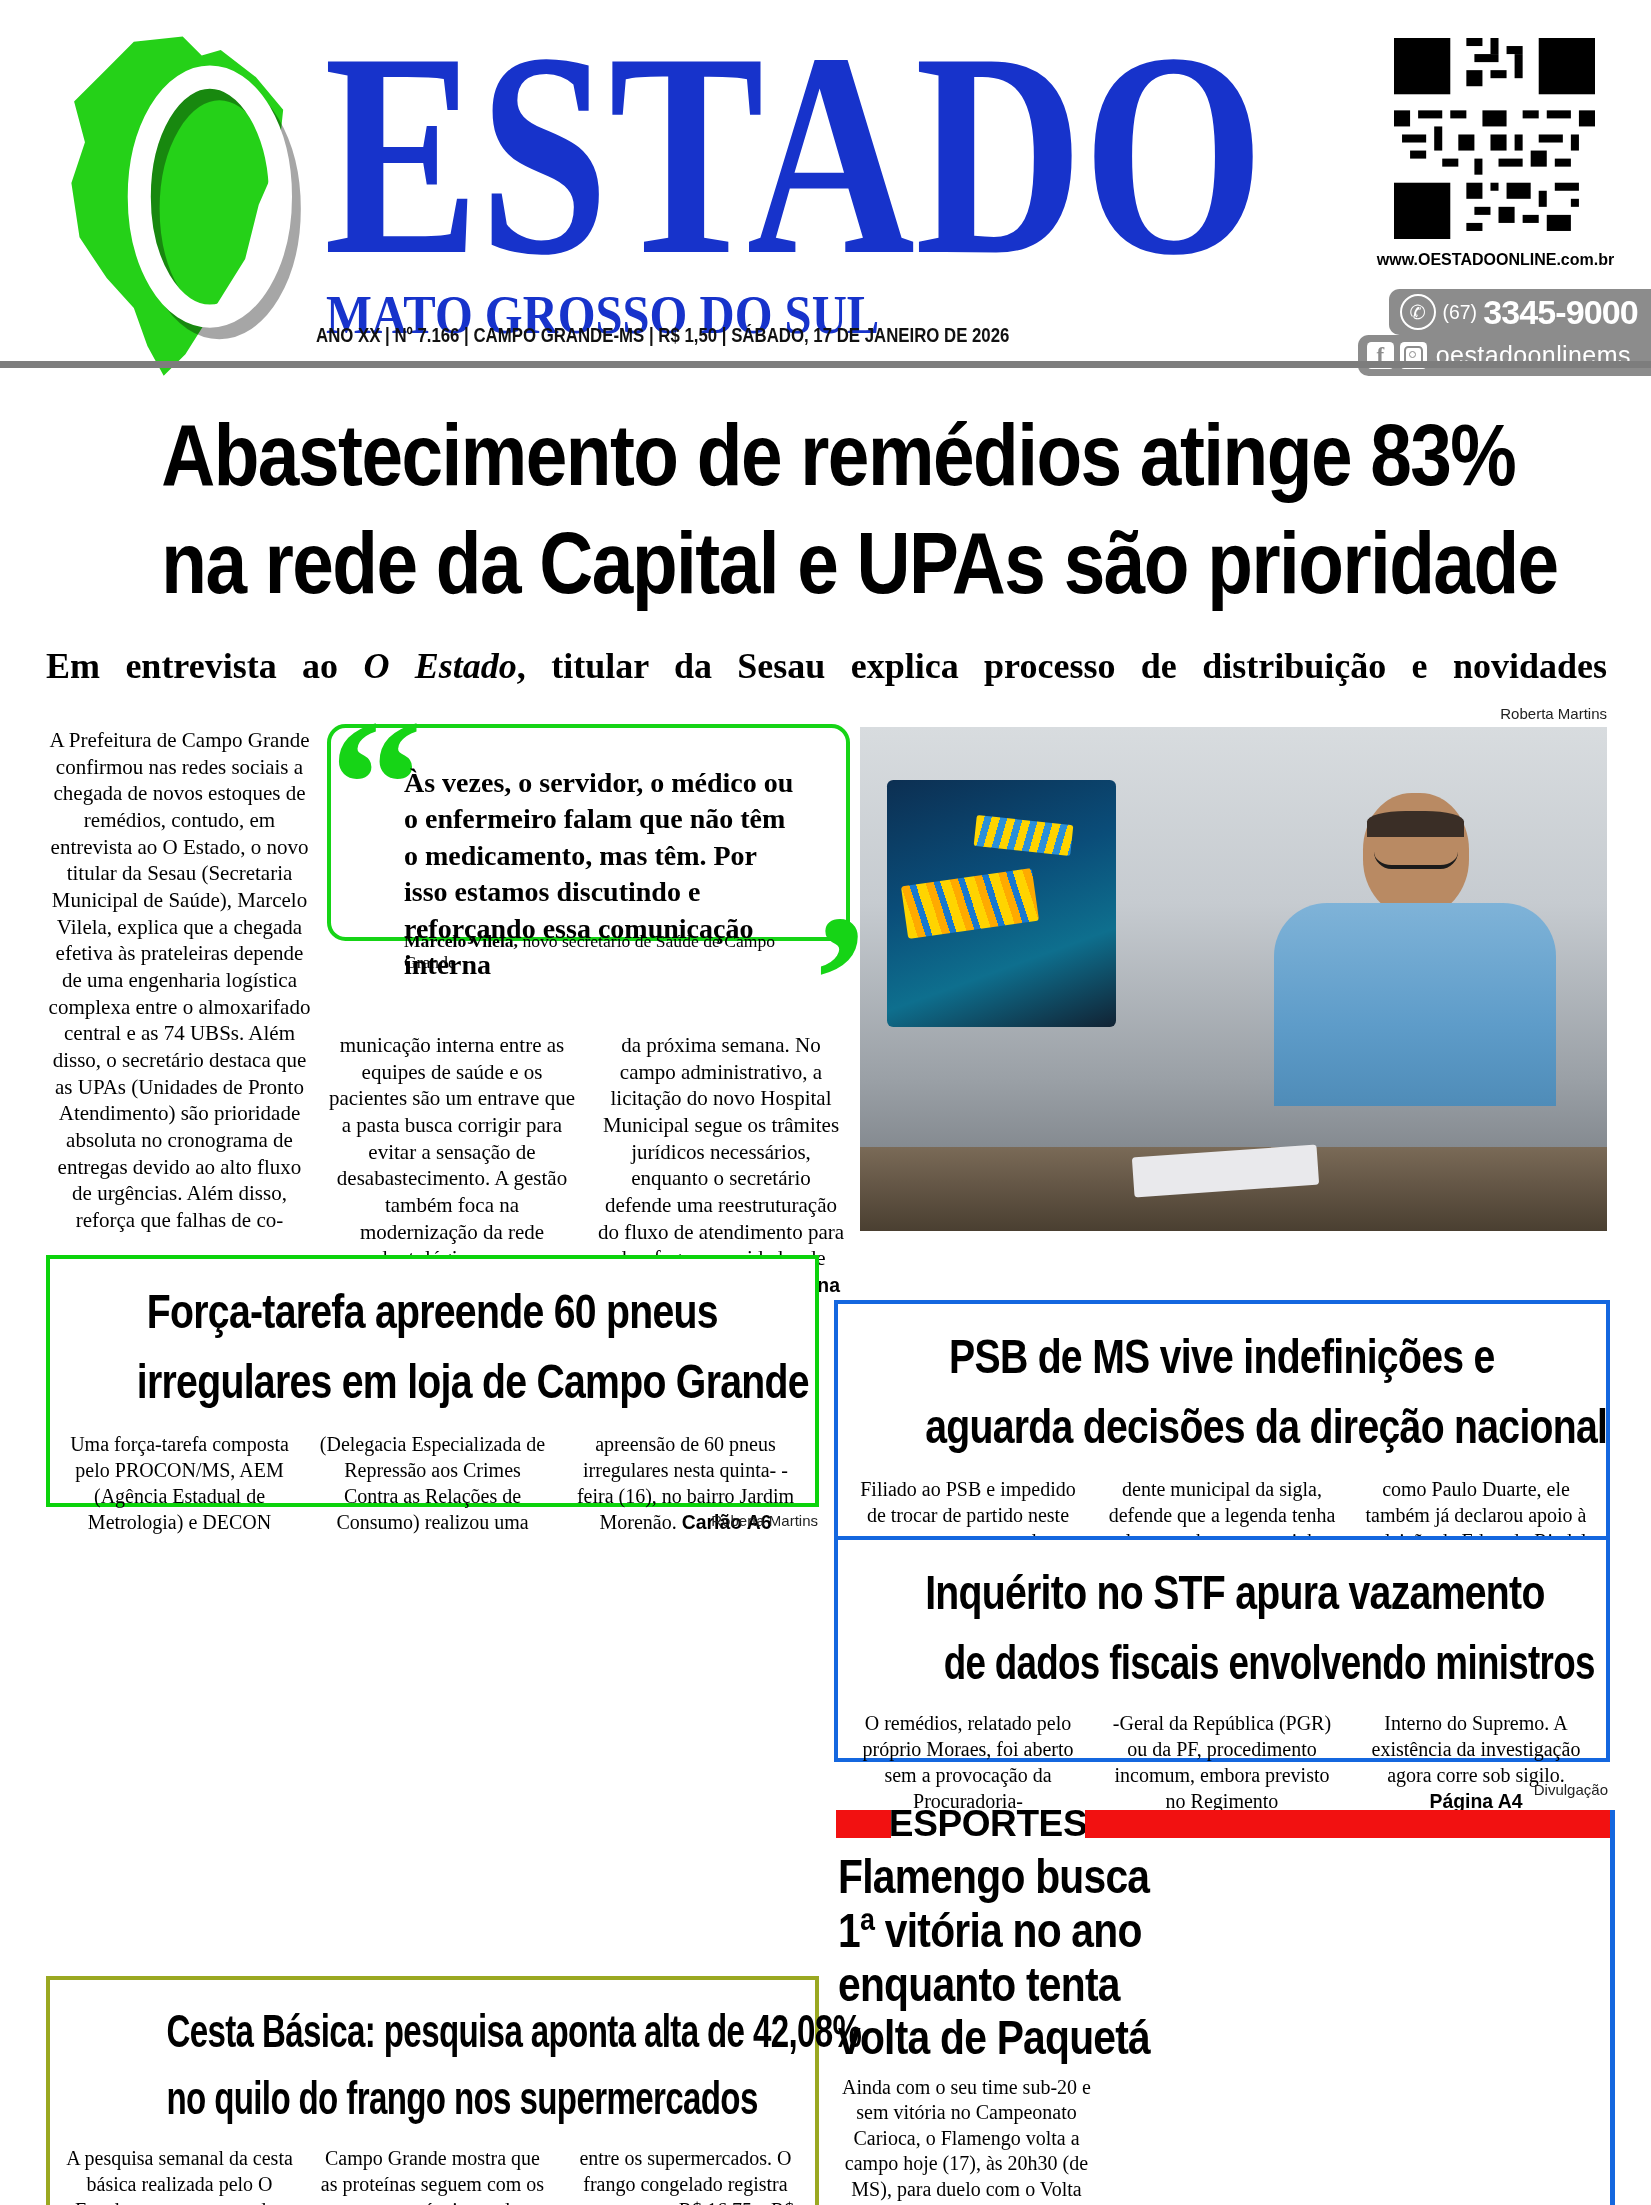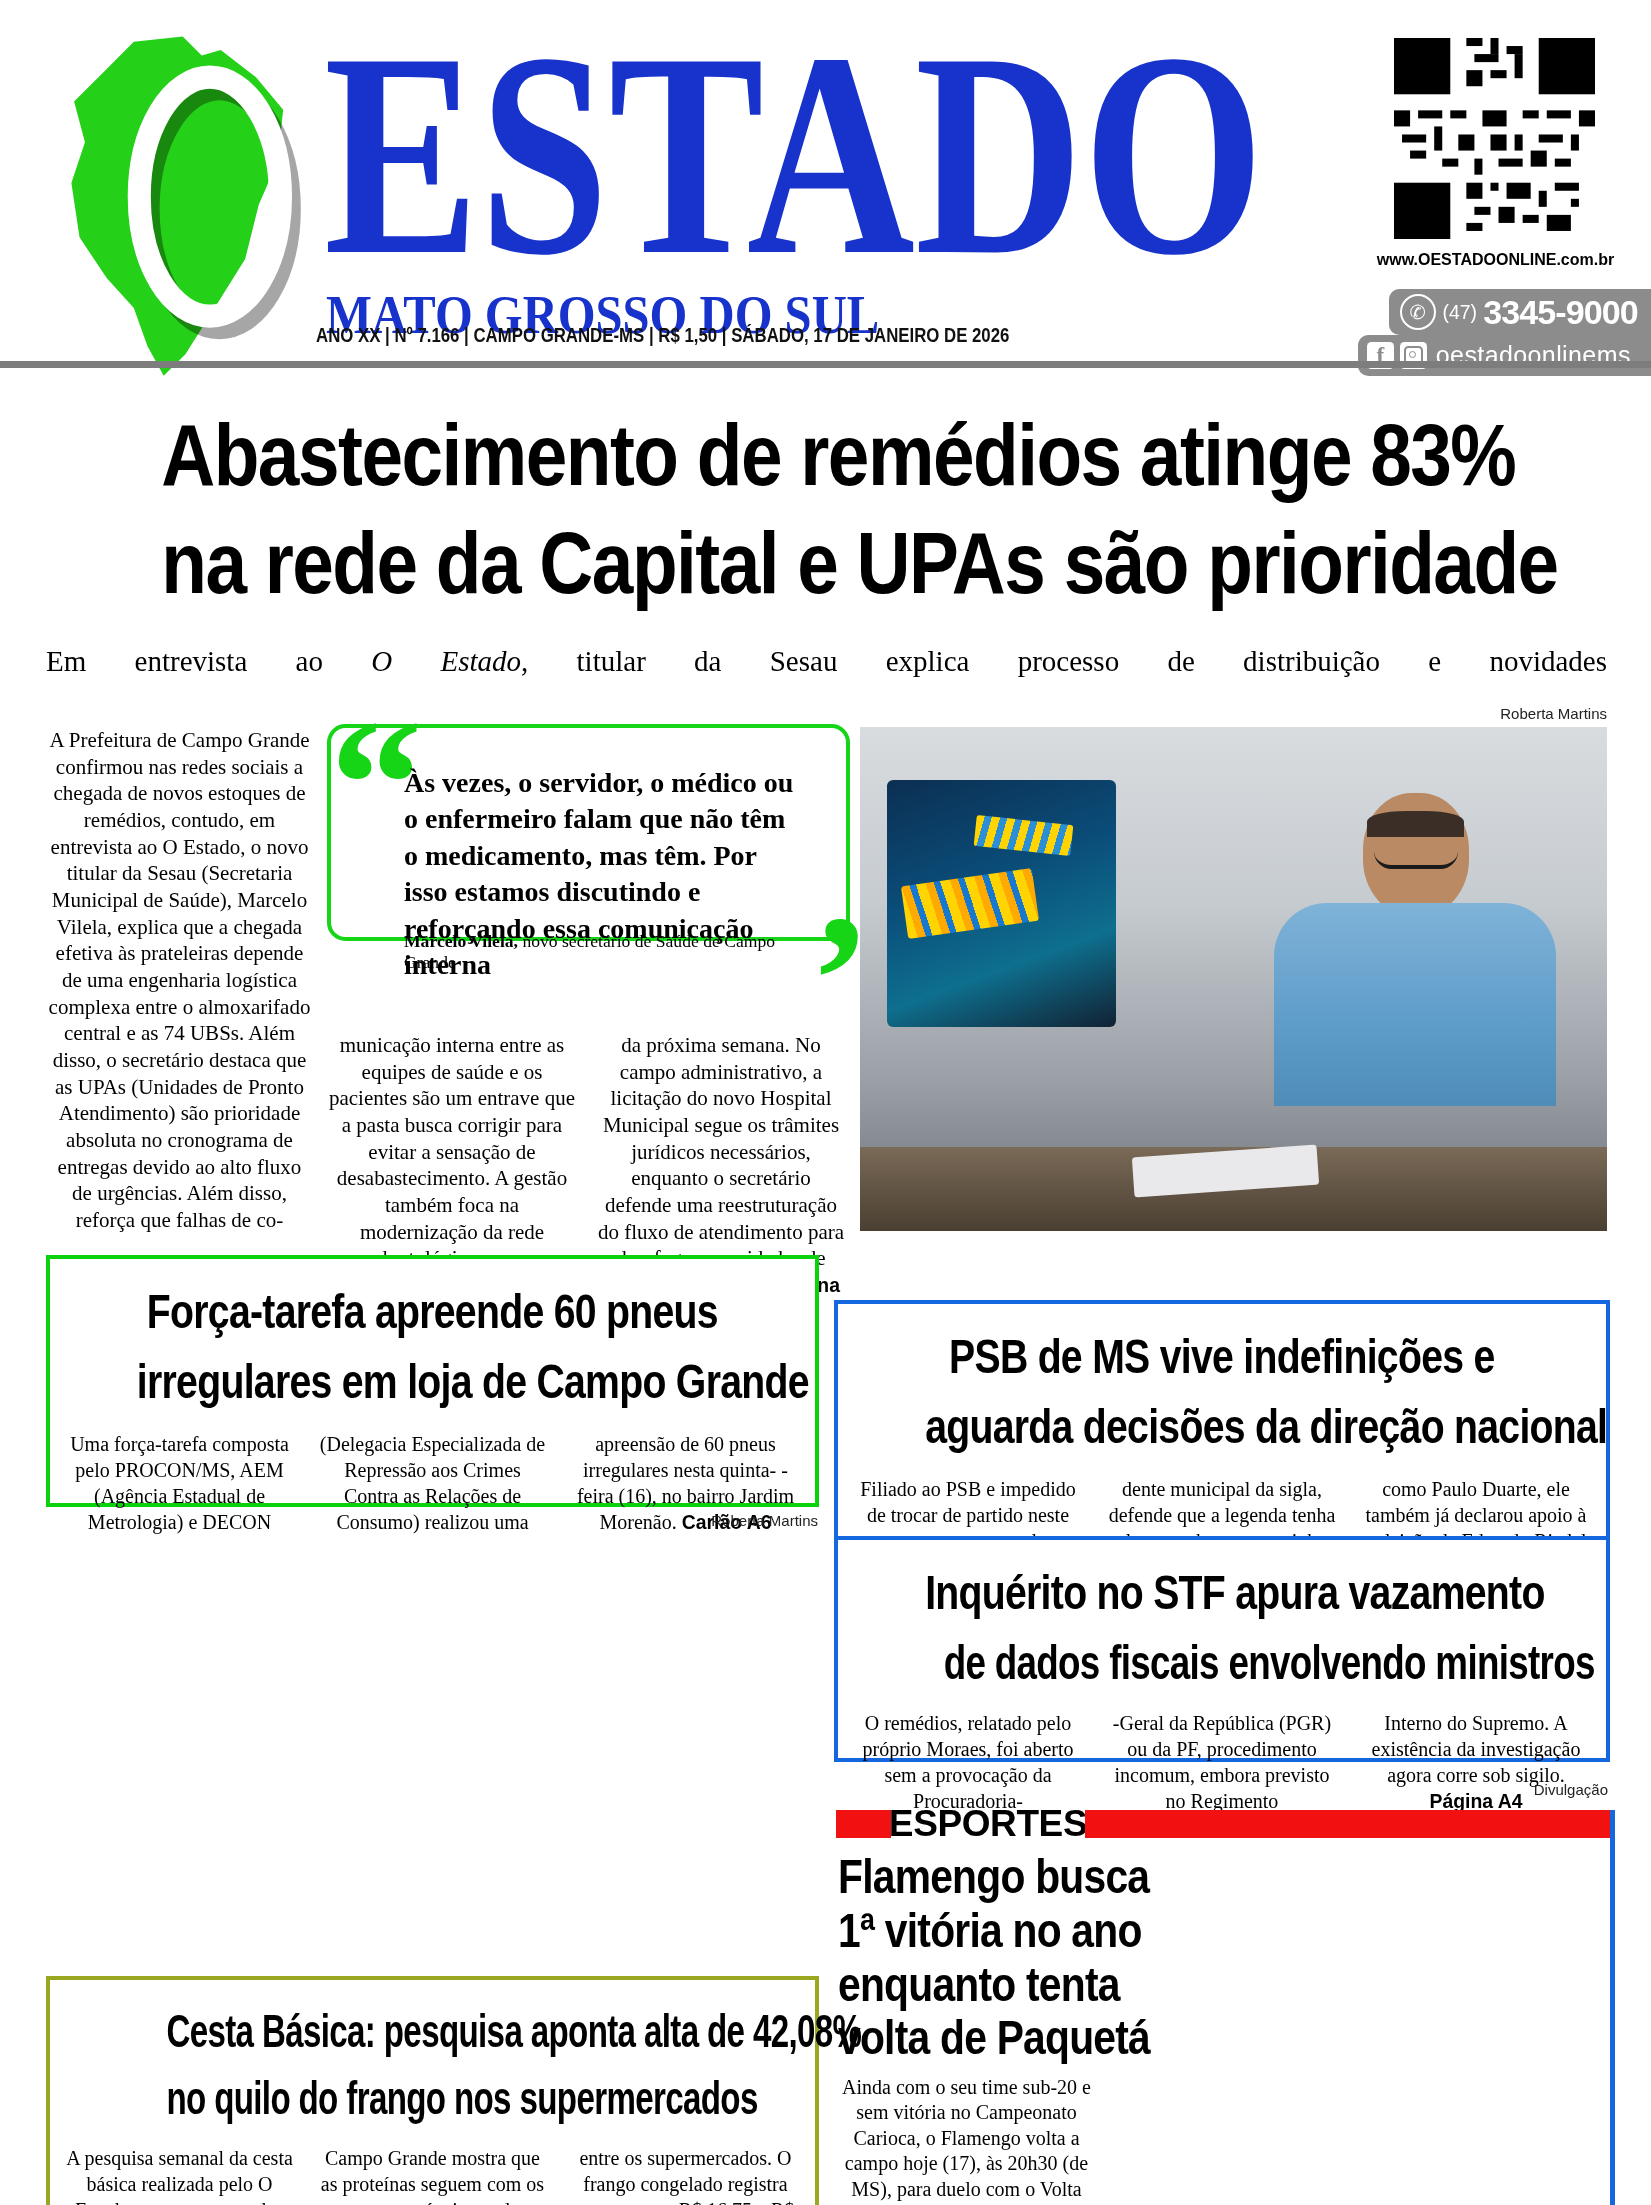--- a/index.html
+++ b/index.html
@@ -19,21 +19,21 @@
   .pref{font-family:"Liberation Sans",sans-serif;font-weight:bold;font-size:19.4px;}
   
   .estado-title{font-family:"Liberation Serif",serif;font-weight:bold;color:#1733cb;font-size:291px;line-height:1;}
   .mgds{font-family:"Liberation Serif",serif;font-weight:bold;color:#1733cb;font-size:54px;}
   .dateline{font-family:"Liberation Sans",sans-serif;font-weight:bold;font-size:21px;color:#111;}
   .grayrule{background:#7d7d7d;}
   .contactbar{background:#8c8c8c;color:#fff;display:flex;align-items:center;}
   .icon-sq{width:27px;height:27px;background:#fff;border-radius:4.4px;display:flex;align-items:center;justify-content:center;}
   
   .mainhl{font-family:"Liberation Sans",sans-serif;font-weight:bold;font-size:88px;letter-spacing:-1.8px;}
-  .deck{font-size:29px;font-weight:normal;text-align:justify;text-align-last:justify;}
+  .deck{font-size:36px;font-weight:bold;text-align:justify;text-align-last:justify;}
   
   .story-box{border-style:solid;border-width:4.4px;background:#fff;box-sizing:border-box;padding:12.3px 13.2px;}
   .boxhl{font-family:Liberation Sans, sans-serif;font-weight:bold;font-size:49px;line-height:1.18;letter-spacing:-0.9px;margin-top:12px;}
   .boxcols{display:flex;justify-content:space-between;margin-top:20px;}
   .boxcol{font-size:20px;line-height:1.3;text-align:center;}
   .quote-box{border:4px solid #16d416;border-radius:18.5px;box-sizing:border-box;}
   .qmark{font-family:"Liberation Serif",serif;font-weight:bold;color:#16d416;font-size:185px;line-height:.6;}
   .quote-text{font-size:28px;line-height:1.3;font-weight:bold;}
   .quote-att{font-size:17.6px;margin-top:15px;}
   
@@ -103,21 +103,21 @@
           <rect x="16" y="22" width="2" height="1"></rect>
           <rect x="19" y="22" width="3" height="2"></rect>
         <rect x="9" y="23" width="2" height="1"></rect>
           <rect x="22" y="20" width="1" height="1"></rect>
       </g>
     </svg>
   </div>
   <div class="abs sans b ctr" style="left:1350px;top:251px;width:291px;font-size:16px;">www.OESTADOONLINE.com.br</div>
   <div class="abs contactbar" style="left:1389px;top:289px;width:262px;height:46px;border-radius:10.6px 0 0 10.6px;padding-left:10.6px;box-sizing:border-box;">
     <span style="width:32px;height:32px;border:2.6px solid #fff;border-radius:50%;display:flex;align-items:center;justify-content:center;font-size:19.4px;">✆</span>
-    <span class="sans" style="font-size:19.4px;margin-left:7px;">(47)</span>
+    <span class="sans" style="font-size:19.4px;margin-left:7px;">(67)</span>
     <span class="sans b" style="font-size:34px;margin-left:6.2px;letter-spacing:-0.9px;">3345-9000</span>
   </div>
   <div class="abs contactbar" style="left:1358px;top:335px;width:293px;height:41px;border-radius:10.6px 0 0 10.6px;padding-left:8.8px;box-sizing:border-box;">
     <span class="icon-sq">
         <span class="serif b" style="color:#8c8c8c;font-size:23px;">f</span>
       </span>
     <span class="icon-sq" style="margin-left:6.2px;">
       <span style="width:15px;height:15px;border:2.2px solid #8c8c8c;border-radius:4.4px;display:block;position:relative;">
         <span style="position:absolute;left:3.1px;top:3.1px;width:5.3px;height:5.3px;border:1.8px solid #8c8c8c;border-radius:50%;"></span>
       </span>

